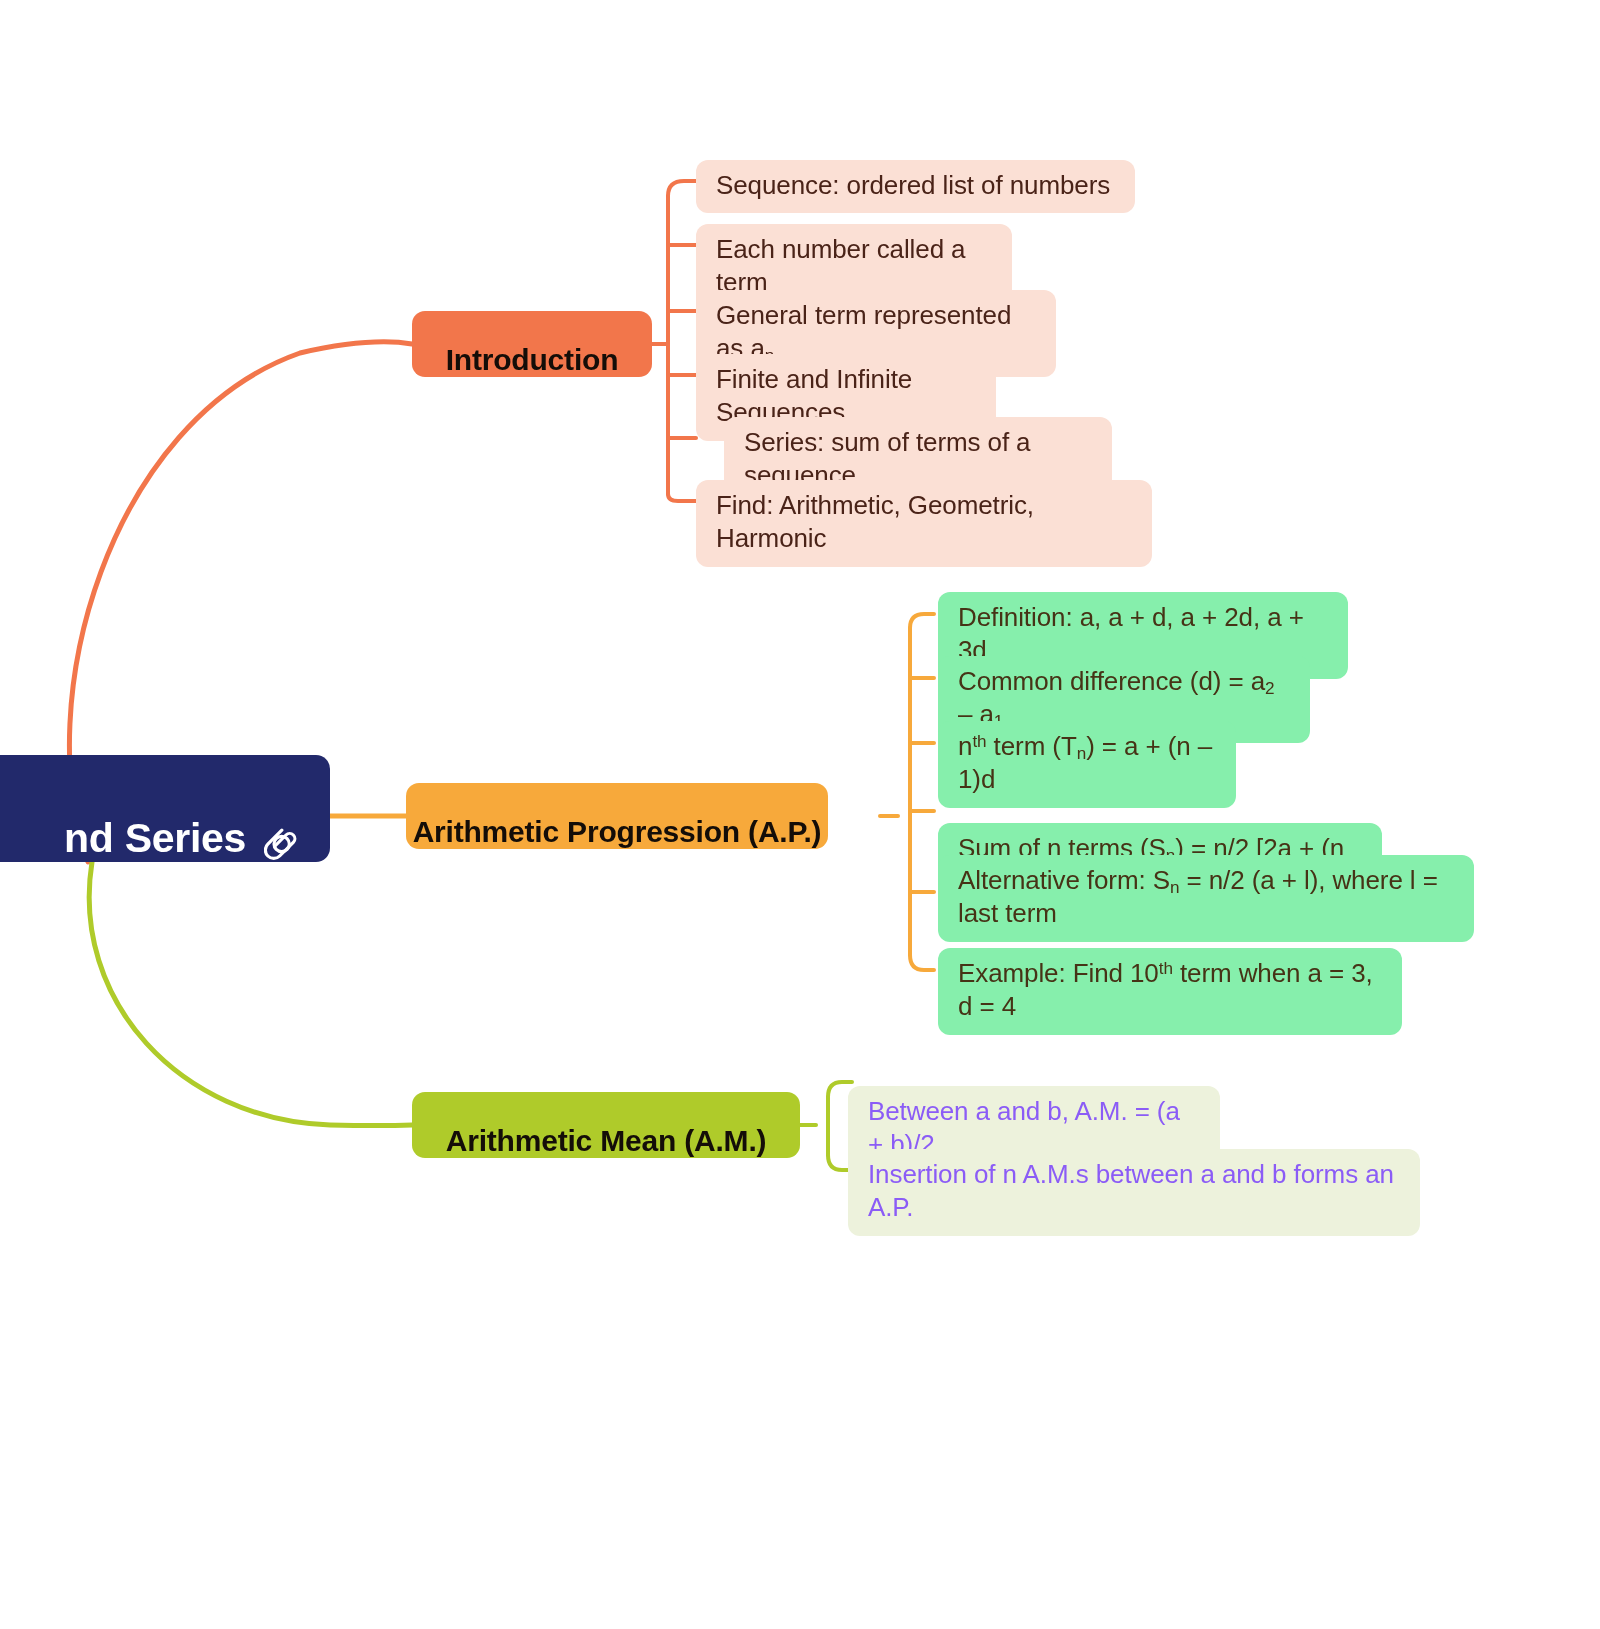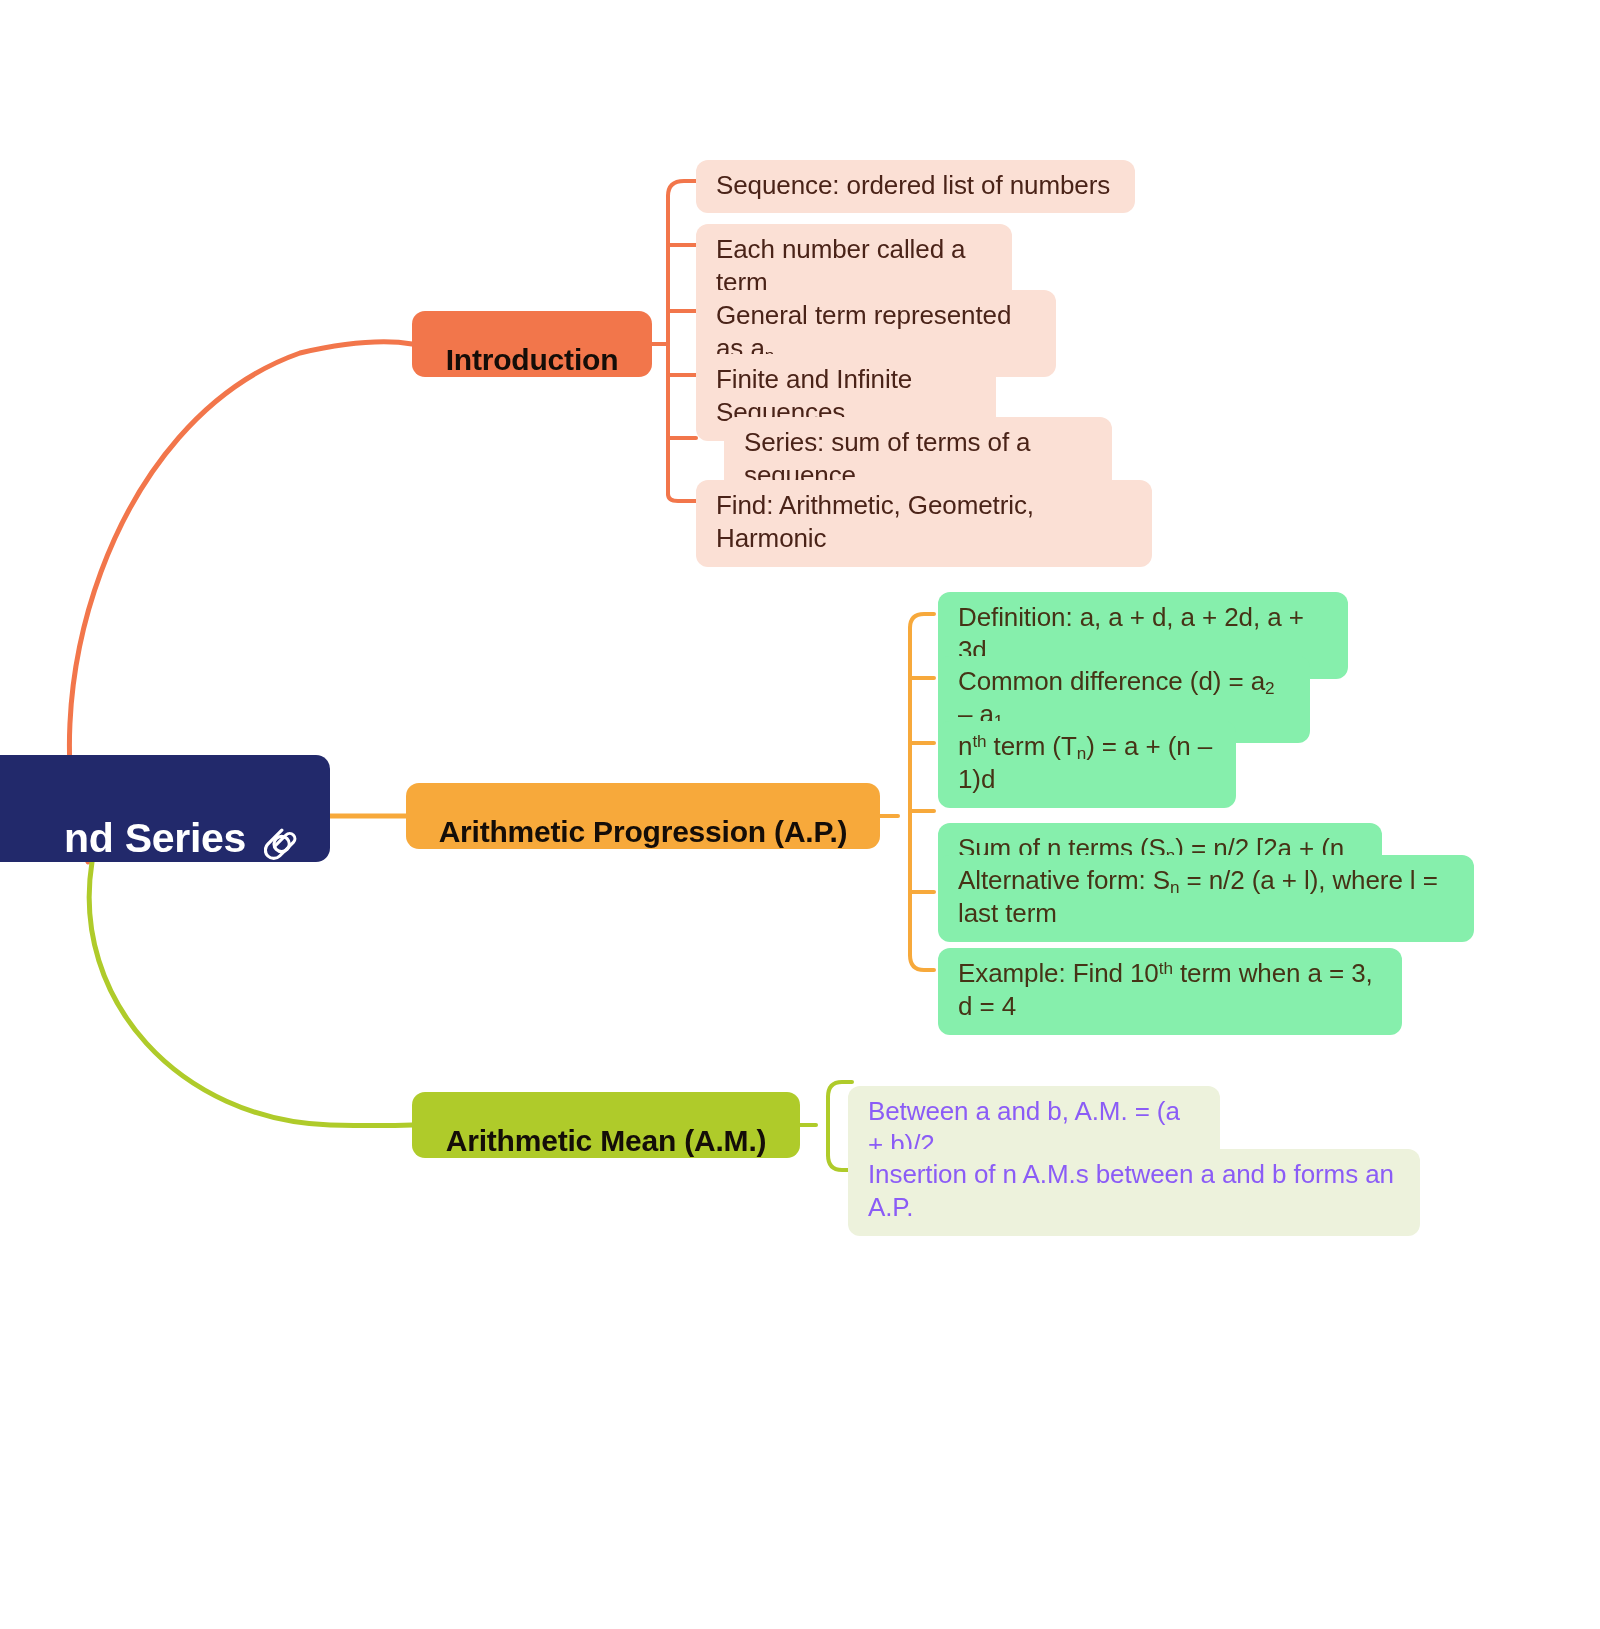--- a/index.html
+++ b/index.html
@@ -82,21 +82,21 @@
   .branch-intro {
     left: 412px;
     top: 311px;
     width: 240px;
     height: 66px;
     background: #F2764B;
   }
   .branch-ap {
     left: 406px;
     top: 783px;
-    width: 474px;
+    width: 422px;
     height: 66px;
     background: #F7A93B;
   }
   .branch-am {
     left: 412px;
     top: 1092px;
     width: 388px;
     height: 66px;
     background: #AFCB2A;
   }

